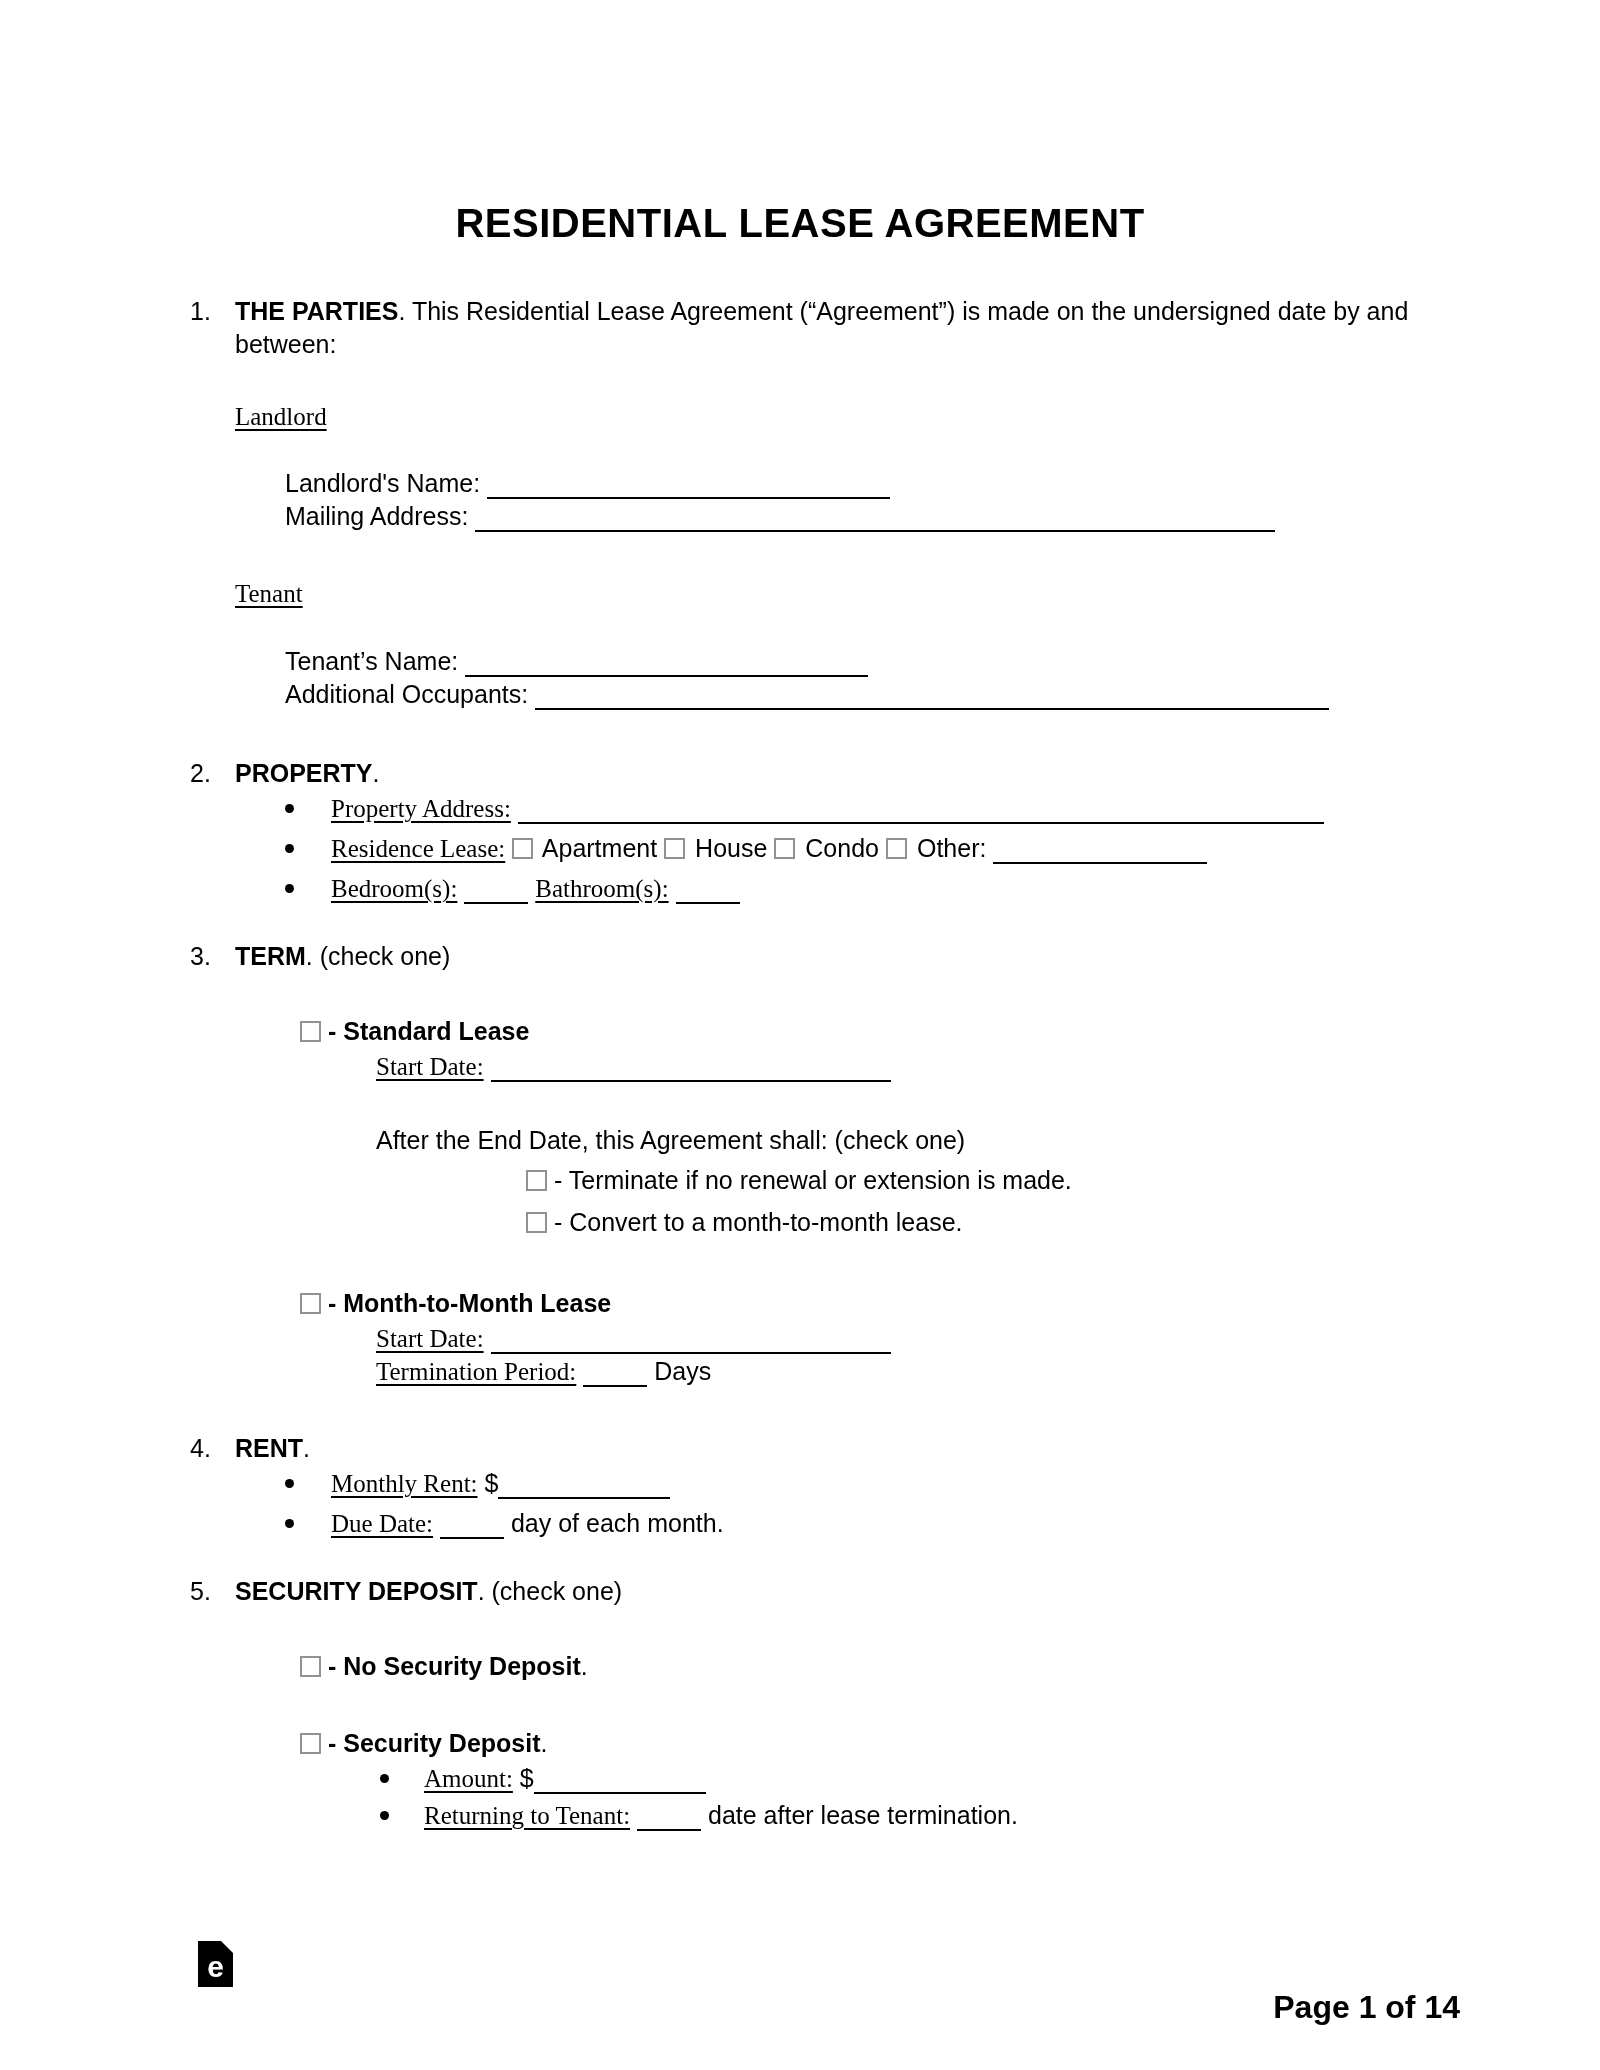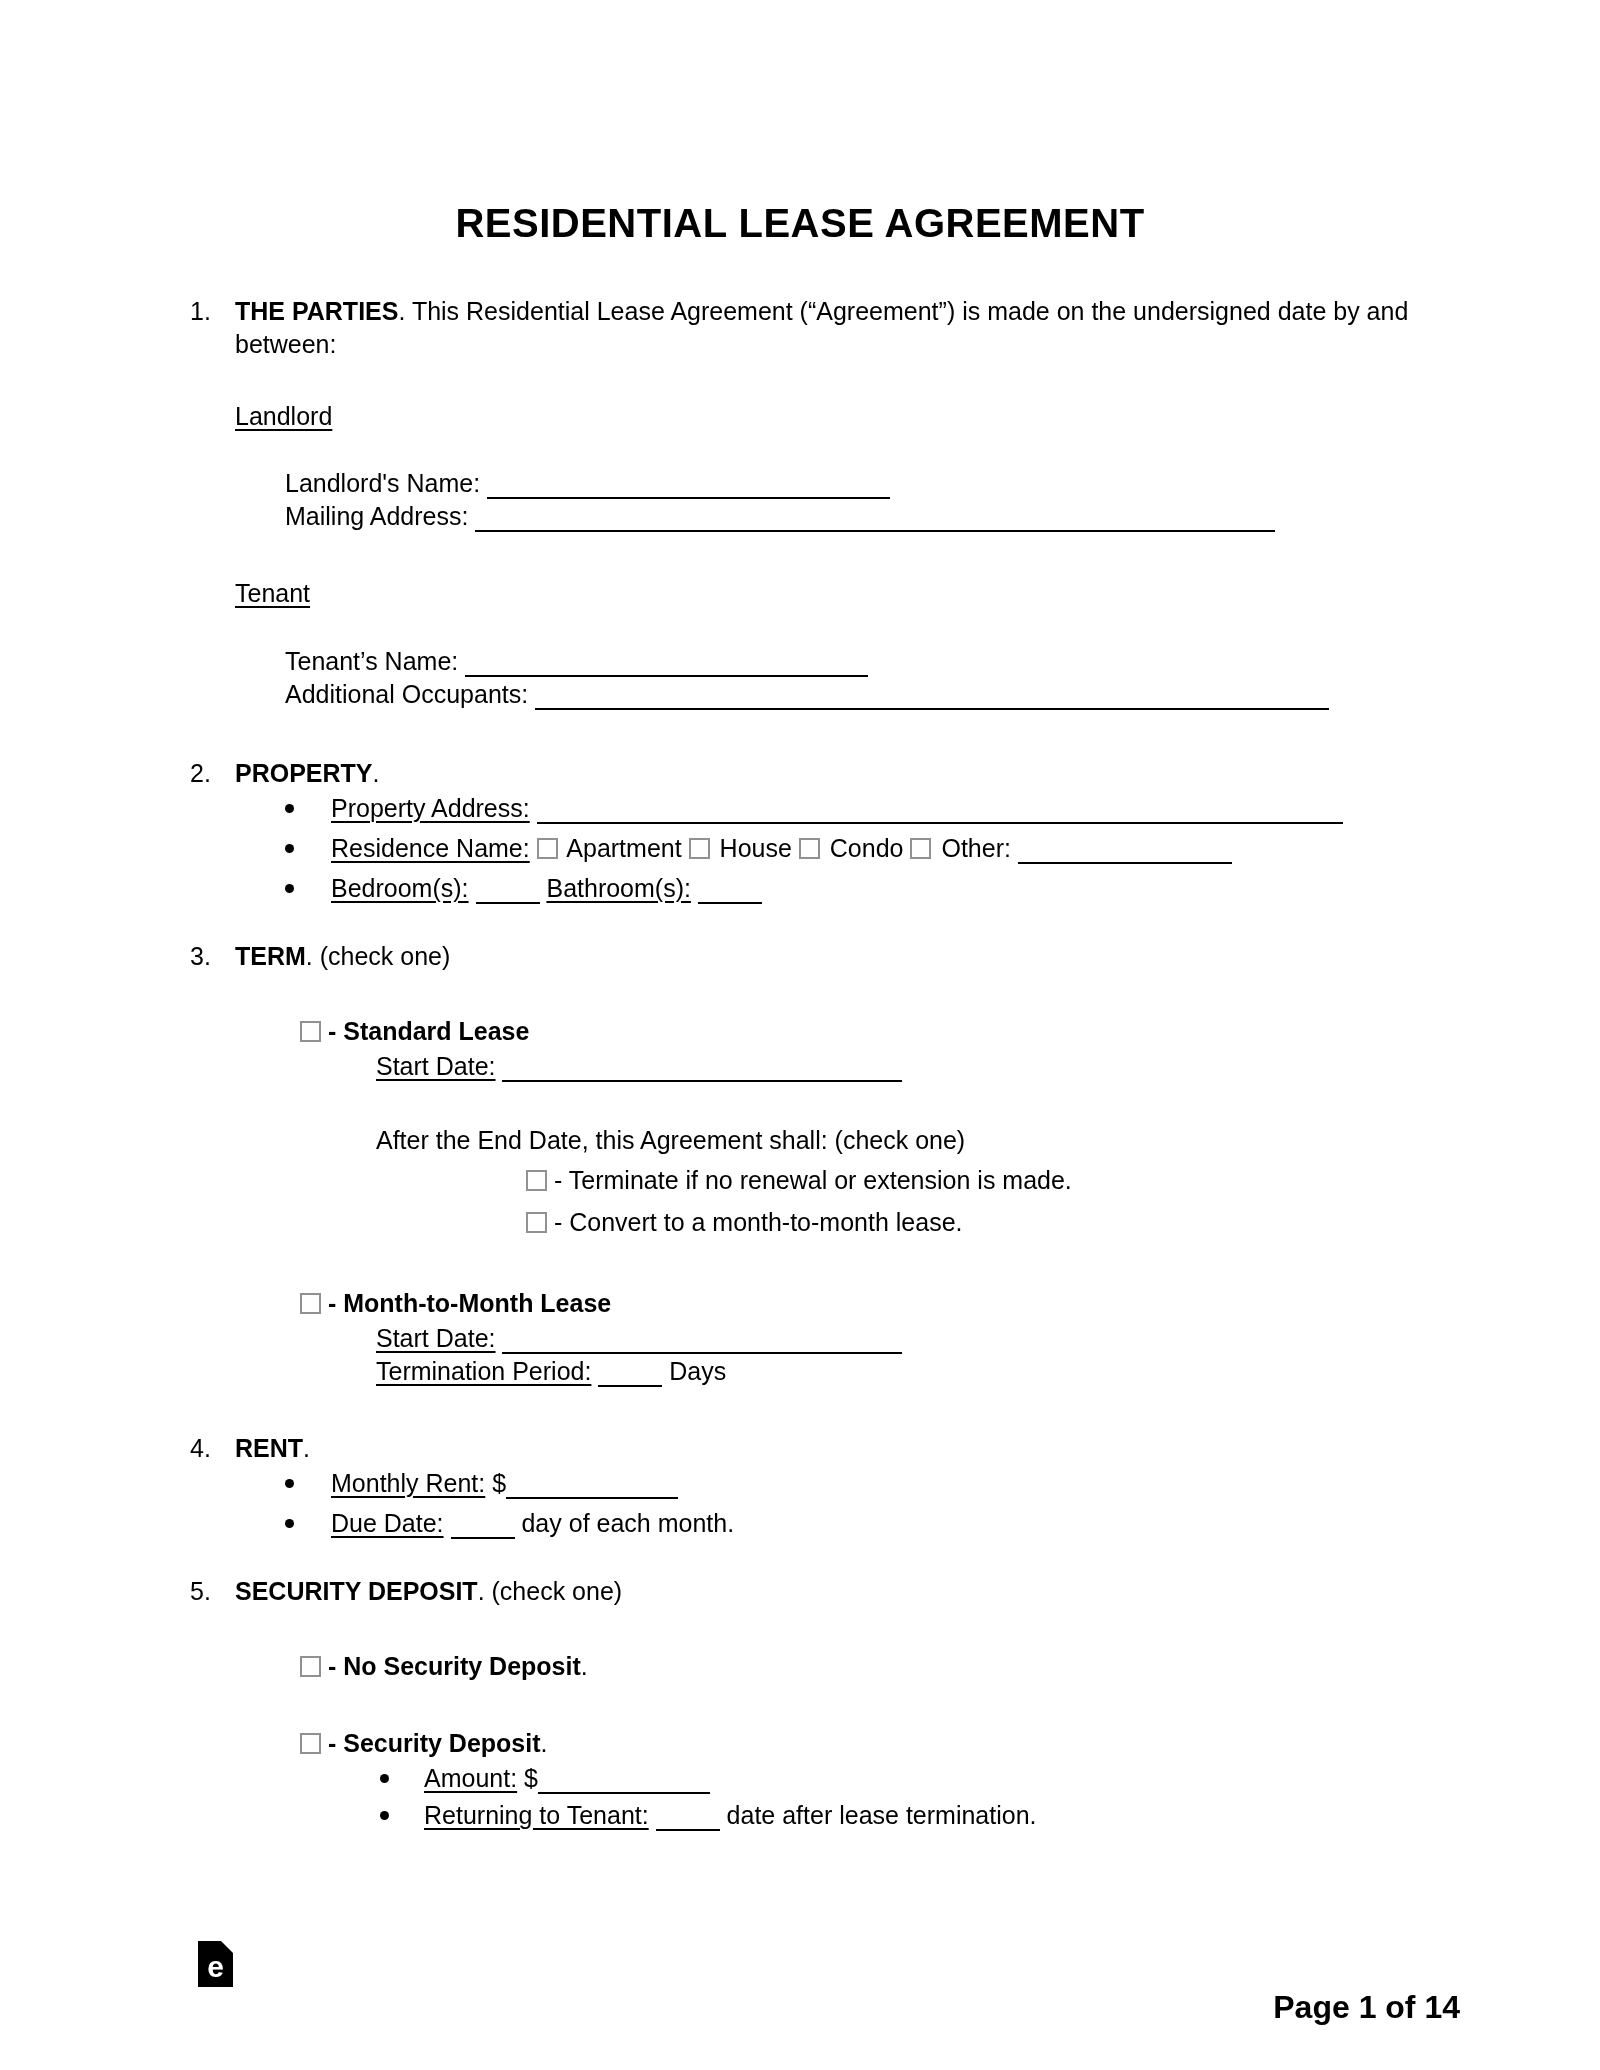--- a/index.html
+++ b/index.html
@@ -32,20 +32,21 @@
   .ind-fields  { margin-left:95px; }
   .cb-row      { margin-left:98px;padding-left:12px; }
   .cb-sub      { margin-left:186px; }
   .after-para  { margin-left:186px; }
   .opt-row     { margin-left:336px; }
 
   .u {
     text-decoration:underline;
     text-decoration-thickness:2px;
     text-underline-offset:4px;
+    font-family:Liberation Serif, serif;
   }
 
   ul.blist { list-style:none; margin:0; padding:0; }
   ul.blist > li { position:relative; margin-left:141px; margin-bottom:7px; }
   ul.blist.deep > li { margin-left:234px; margin-bottom:4px; }
   .disc {
     position:absolute; left:-46px; top:12px;
     width:9px; height:9px; border-radius:50%; background:#000;
   }
   ul.blist.deep .disc { left:-44px; }
@@ -138,21 +139,21 @@
     </div>
 
     <ul class="blist" style="margin-top:2px">
       <li>
         <span class="disc"></span>
         <span class="u">Property Address:</span>
         <span class="blank bl-prop"></span>
       </li>
       <li>
         <span class="disc"></span>
-        <span class="u">Residence Name:</span><span class="cb opt-cb"></span>
+        <span class="u">Residence Lease:</span><span class="cb opt-cb"></span>
         <span>Apartment</span><span class="cb opt-cb"></span>
         <span>House</span><span class="cb opt-cb"></span>
         <span>Condo</span><span class="cb opt-cb"></span>
         <span>Other:</span>
         <span class="blank bl-other"></span>
       </li>
       <li>
         <span class="disc"></span>
         <span class="u">Bedroom(s):</span>
         <span class="blank bl-small"></span>

